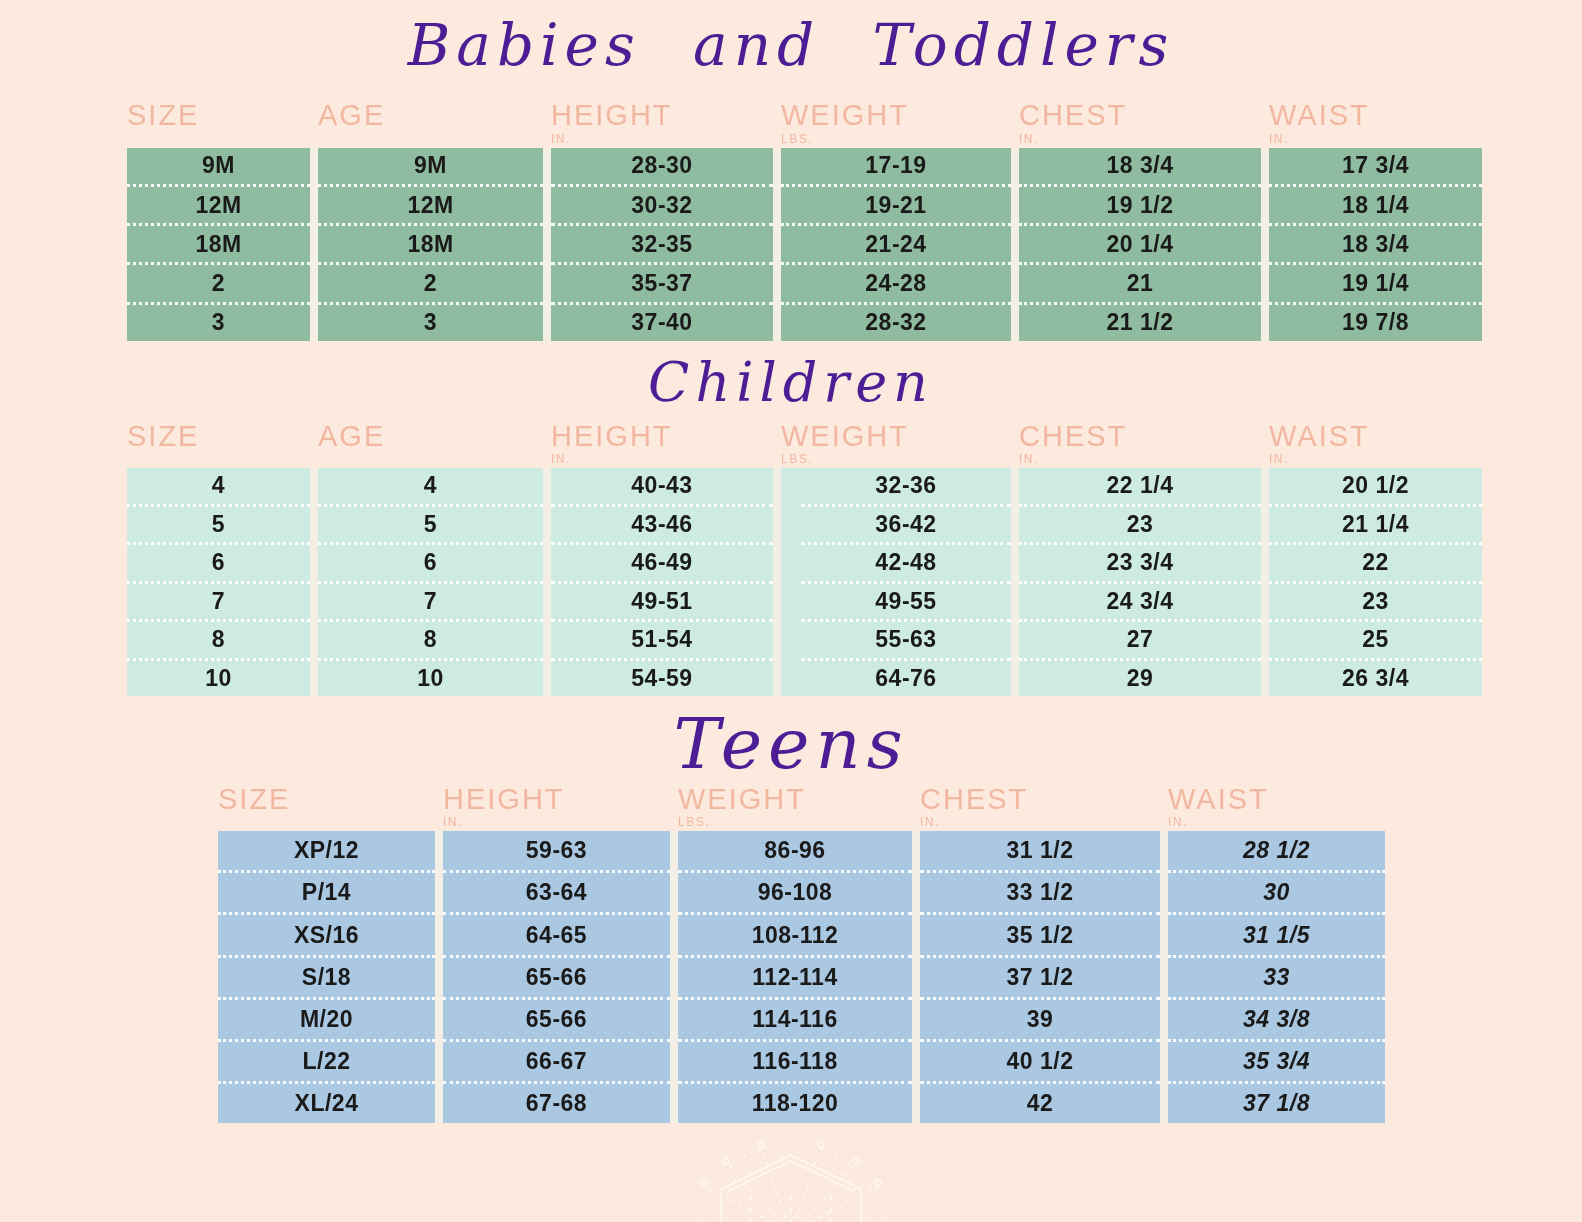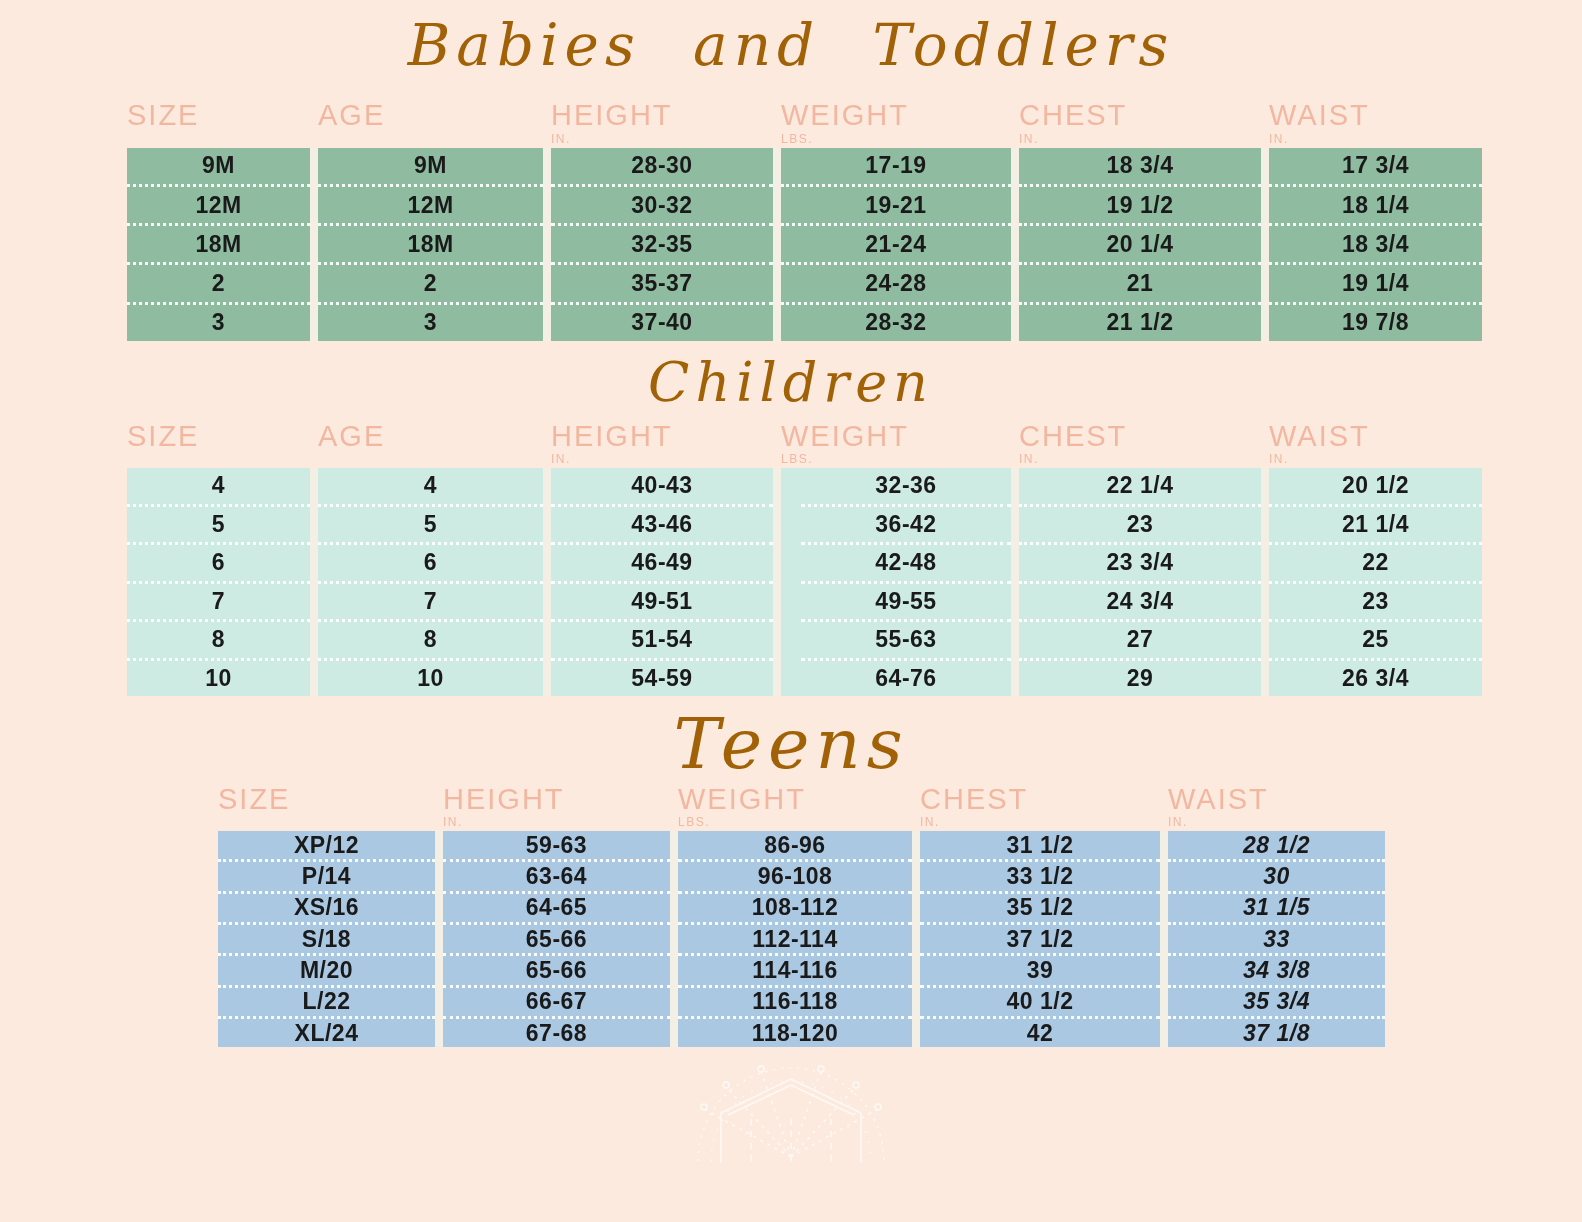--- a/index.html
+++ b/index.html
@@ -6,21 +6,21 @@
   body{
     width:1582px;height:1222px;
     background:#fceade;
     font-family:"Liberation Sans",sans-serif;
     overflow:hidden;
   }
   .script-title{
     font-family:"DejaVu Serif",serif;
     font-style:italic;
     font-weight:400;
-    color:#a16207;
+    color:#4c1d95;
     text-align:center;
     letter-spacing:6px;
   }
   #title-babies{font-size:58px;margin:14px 0 0;line-height:1.1;word-spacing:28px;}
   #title-children{font-size:54px;margin:12px 0 0;line-height:1.1;}
   #title-teens{font-size:70px;margin:10px 12px 0;line-height:1.1;}
 
   .wrap6{width:1355px;margin-left:127px;}
   .wrap5{width:1167px;margin-left:218px;}
 
@@ -31,21 +31,21 @@
   #headers-children{height:56px;}
   #headers-teens{height:48px;}
 
   .hcell{display:flex;flex-direction:column;align-items:flex-start;justify-content:flex-end;color:#f2b7a0;}
   .hlabel{font-size:29px;letter-spacing:2px;line-height:1.05;}
   .hunit{font-size:12px;letter-spacing:1.5px;height:17px;line-height:17px;}
 
   .table{display:grid;column-gap:8px;background:#f3efe5;}
   #table-babies{height:193px;}
   #table-children{height:228px;}
-  #table-teens{height:216px;}
+  #table-teens{height:292px;}
   .col{display:flex;flex-direction:column;}
   .cell{
     flex:1;display:flex;align-items:center;justify-content:center;
     font-weight:700;font-size:23px;color:#1a1a1a;letter-spacing:0.5px;
   }
   .cell + .cell{border-top:3px dotted rgba(255,255,255,0.92);}
 
   footer{height:114px;display:flex;justify-content:center;align-items:flex-end;margin-top:4px;}
   .logo{opacity:0.7;}
 </style>

